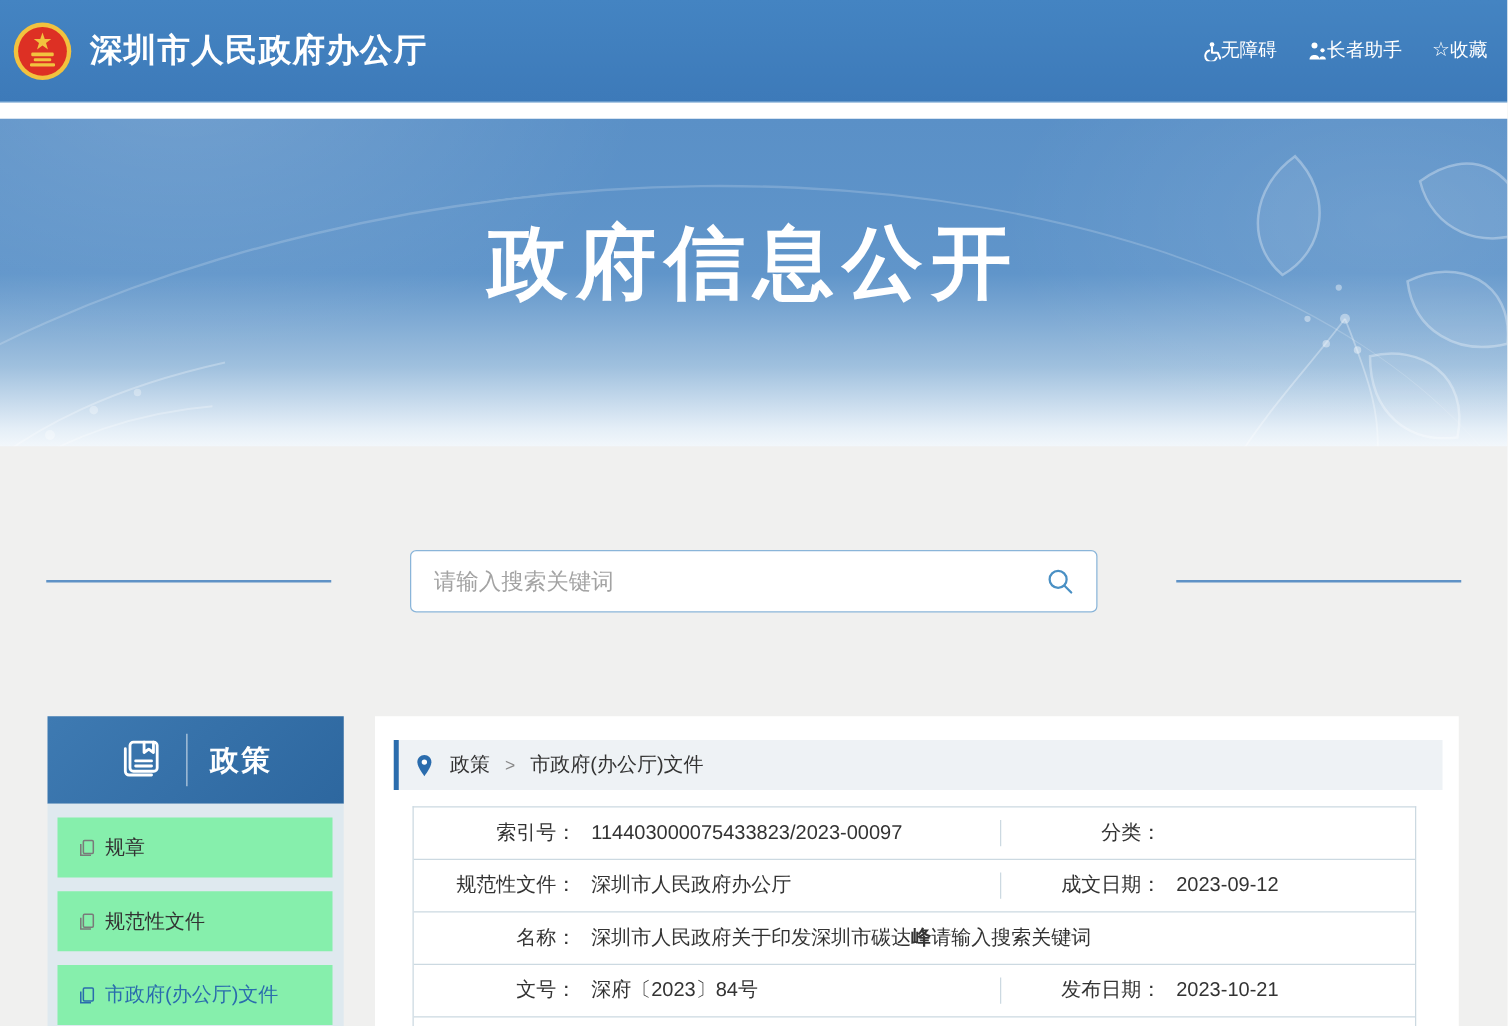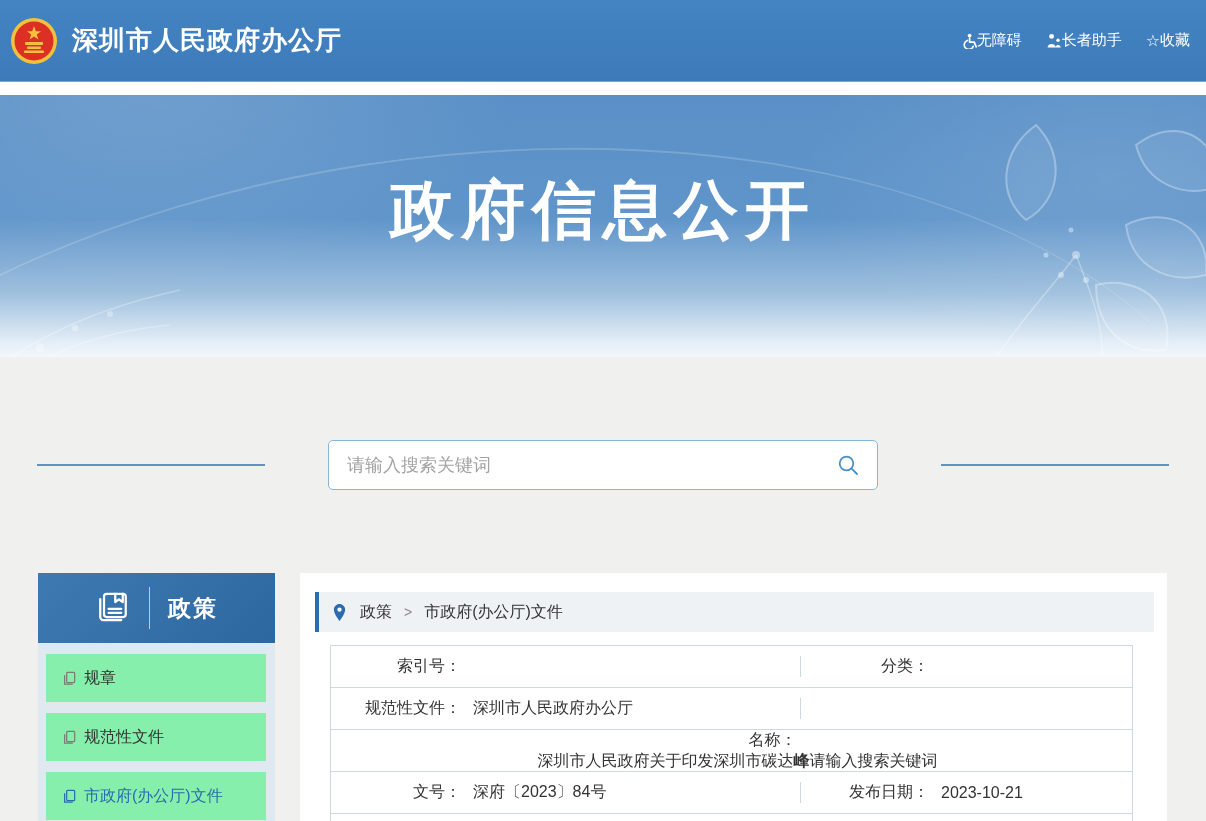--- a/index.html
+++ b/index.html
@@ -87,21 +87,21 @@
   .crumb-pin { margin-left:13px; display:flex; }
   .crumb-link { margin-left:13px; cursor:pointer; }
   .crumb-sep { margin:0 12px; color:#888; font-size:14px; }
 
   
   .doc-table { margin:13px 0 0 30px; width:803px; border:1px solid #ccd9e1; border-bottom:none; }
   .t-row { display:flex; height:42px; border-bottom:1px solid #ccd9e1; font-size:16px; color:#333;align-items:center; }
   .t-cell { display:flex; align-items:center; }
   .t-cell.c-left { width:470px; border-right:1px solid #ccd9e1; }
   .t-cell.c-right { flex:1; }
-  .t-cell.c-full { width:100%;flex-direction:column; }
+  .t-cell.c-full { width:100%; }
   .t-label { width:130px; text-align:right; flex:0 0 auto; }
   .c-right .t-label { width:128px; }
   .t-value { margin-left:12px; white-space:nowrap; }
   .hl { font-weight:bold; }
   .t-row.partial { height:12px; border-bottom:none; }
 </style>
 </head>
 <body>
 
 <div class="topbar">
@@ -246,31 +246,36 @@
       </span>
       <span class="crumb-link">政策</span>
       <span class="crumb-sep">&gt;</span>
       <span class="crumb-current">市政府(办公厅)文件</span>
     </div>
 
     <div class="doc-table">
       <div class="t-row">
         <div class="t-cell c-left">
           <span class="t-label">索引号：</span>
+          <span class="t-value">114403000075433823/2023-00097</span>
         </div>
         <div class="t-cell c-right">
           <span class="t-label">分类：</span>
           <span class="t-value"></span>
         </div>
       </div>
       <div class="t-row">
         <div class="t-cell c-left">
           <span class="t-label">规范性文件：</span>
           <span class="t-value">深圳市人民政府办公厅</span>
         </div>
+        <div class="t-cell c-right">
+          <span class="t-label">成文日期：</span>
+          <span class="t-value">2023-09-12</span>
+        </div>
       </div>
       <div class="t-row">
         <div class="t-cell c-full">
           <span class="t-label">名称：</span>
           <span class="t-value"><span>深圳市人民政府关于印发深圳市碳达</span><span class="hl">峰</span><span>请输入搜索关键词</span></span>
         </div>
       </div>
       <div class="t-row">
         <div class="t-cell c-left">
           <span class="t-label">文号：</span>

